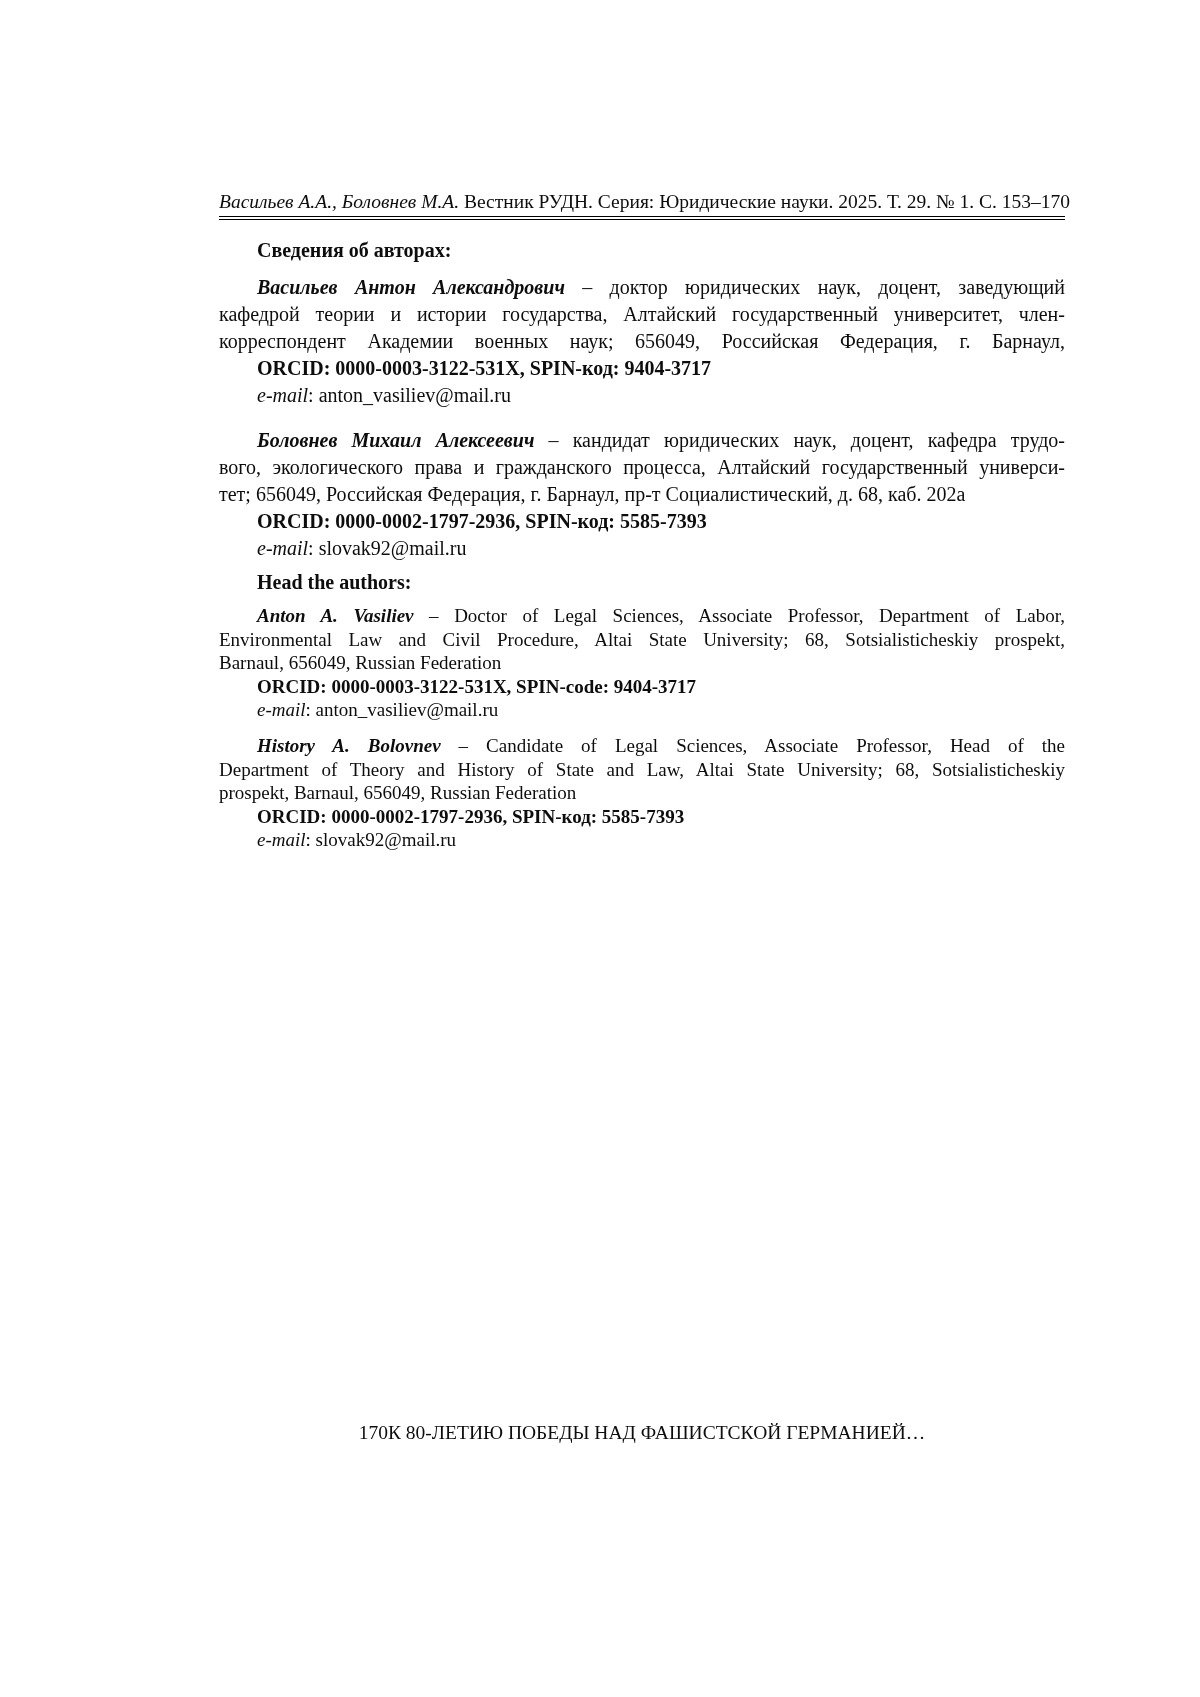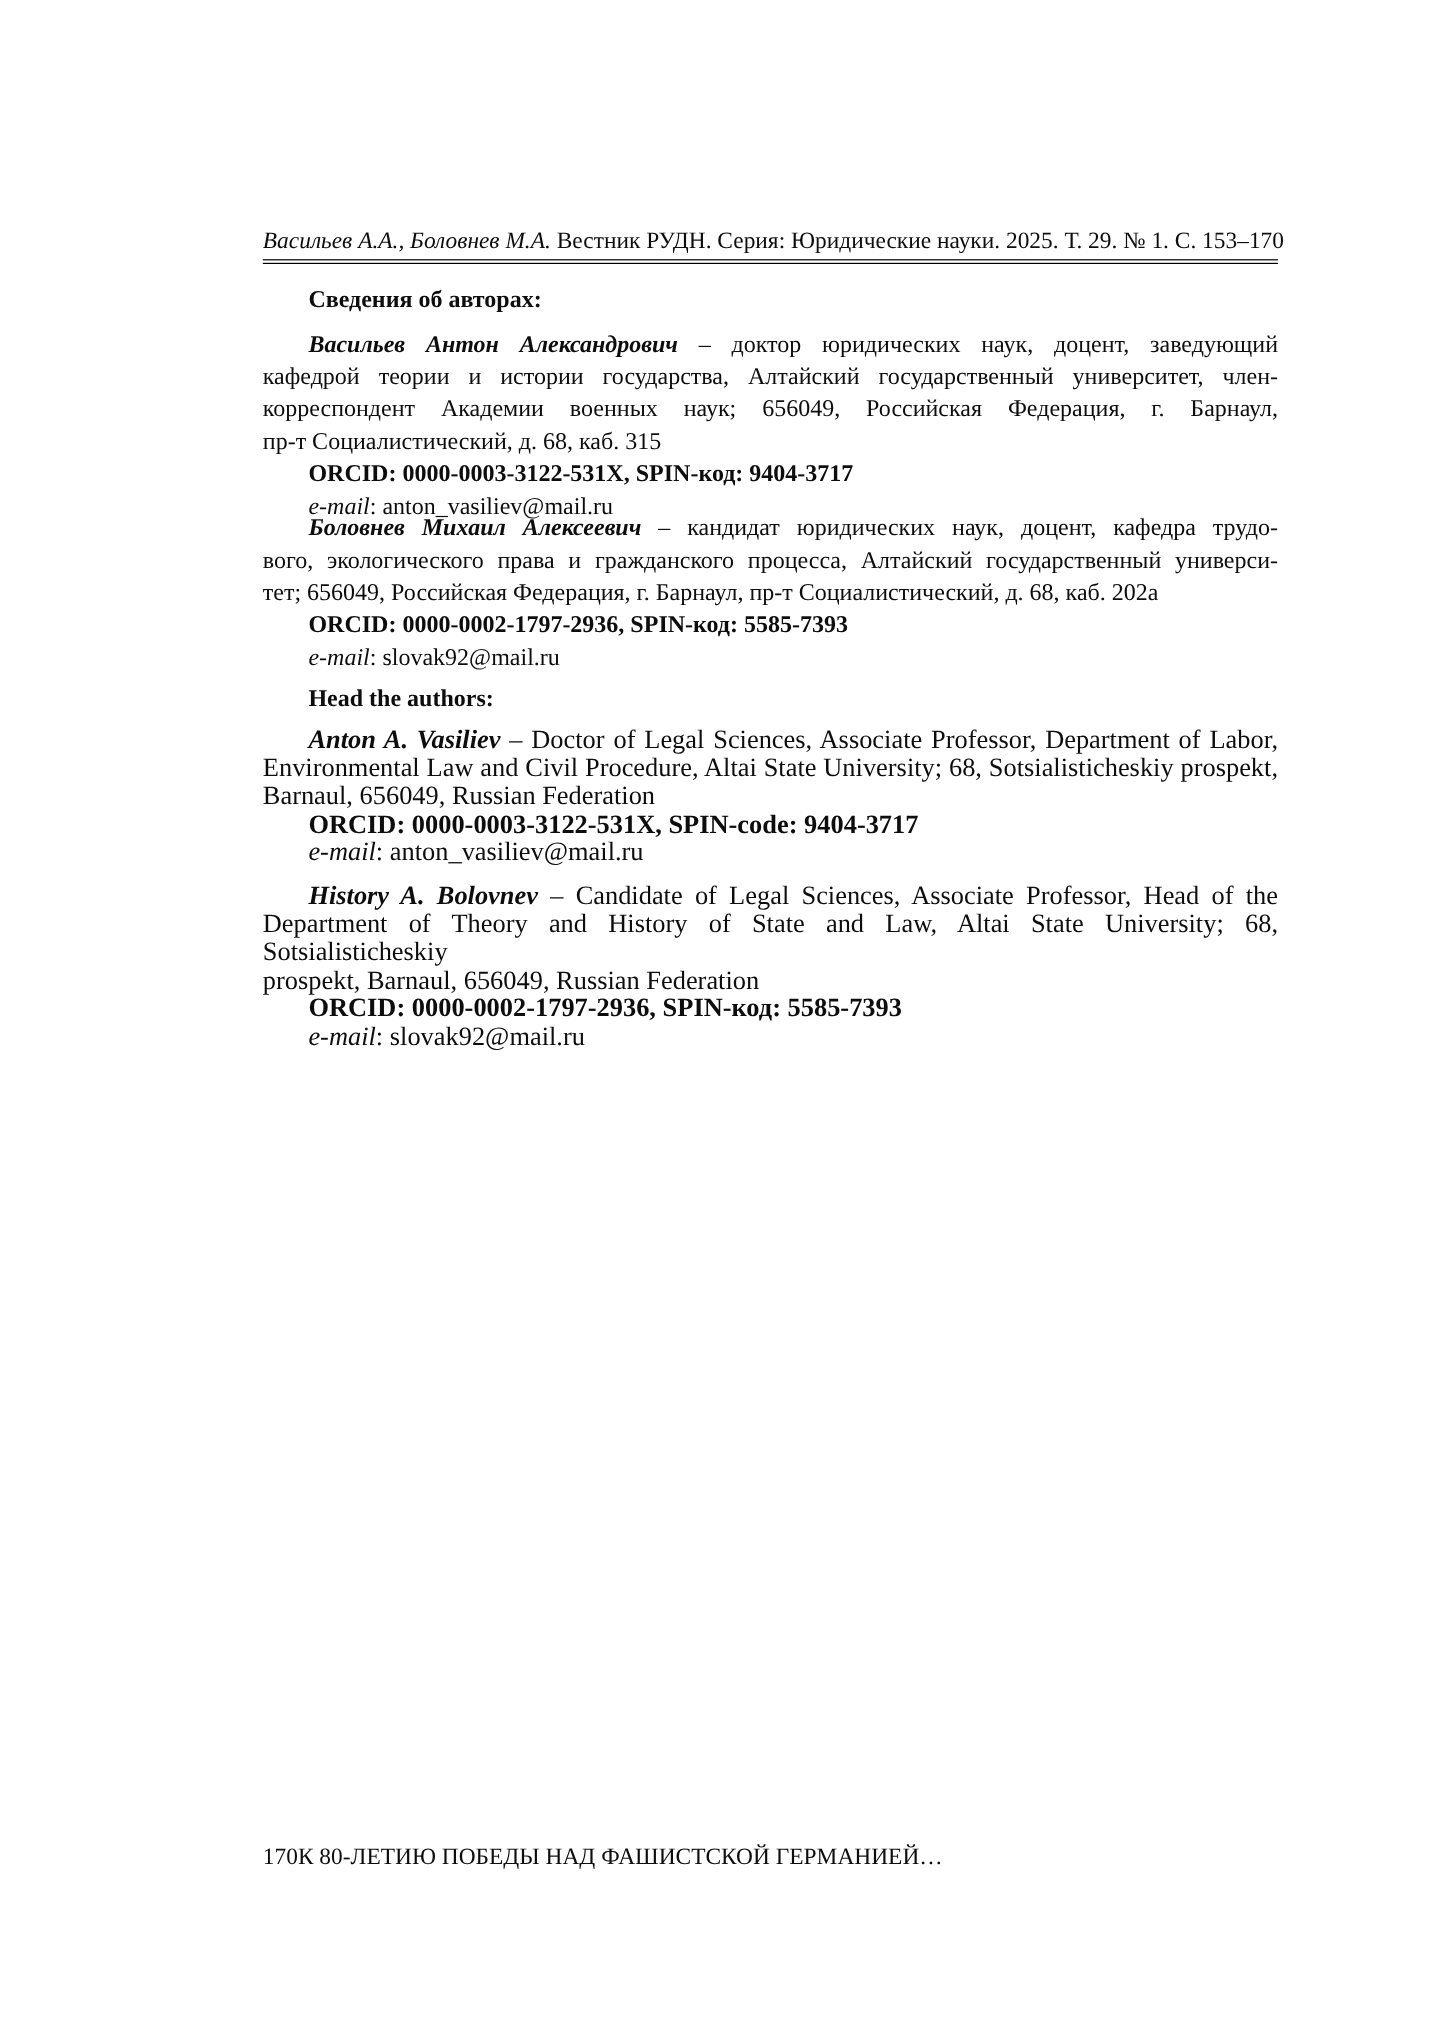--- a/index.html
+++ b/index.html
@@ -27,55 +27,54 @@
   
   .heading {
     font-weight: bold; font-size: 20px; line-height: 27px;
     text-indent: 38px;
   }
   #heading-ru { top: 237px; }
   #heading-en { top: 569px; }
 
   
   .para-ru { font-size: 20px; line-height: 27px; }
-  .para-en { font-size: 22px; line-height: 23.5px; }
+  .para-en { font-size: 19px; line-height: 23.5px; }
   #author-ru-0 { top: 274px; }
   #author-ru-1 { top: 427px; }
   #author-en-0 { top: 604px; }
   #author-en-1 { top: 734px; }
 
   .jline { text-align: justify; text-align-last: justify; }
   .first { text-indent: 38px; }
   .plain { text-align: left; }
   .indent { text-indent: 38px; }
   .name { font-weight: bold; font-style: italic; }
   .orcid { font-weight: bold; }
   .em { font-style: italic; }
 
   
   #footer {
-    top: 1535px;
+    top: 1420px;
     font-size: 19.5px; line-height: 25px;
-    display: flex; justify-content: flex-start; align-items: baseline; font-family: Liberation Serif, serif;
+    display: flex; justify-content: center; align-items: baseline; font-family: Liberation Serif, serif;
   }
 </style>
 </head>
 <body>
 
 <div class="block" id="runhead"><span class="it">Васильев А.А., Боловнев М.А.</span><span> Вестник РУДН. Серия: Юридические науки. 2025. Т. 29. № 1. С. 153–170</span></div>
 
 <div class="block" id="rule"></div>
 
 <div class="block heading" id="heading-ru">Сведения об авторах:</div>
 
 <div class="block para-ru" id="author-ru-0">
   <div class="jline first"><span class="name">Васильев Антон Александрович</span><span> – доктор юридических наук, доцент, заведующий</span></div>
   <div class="jline">кафедрой теории и истории государства, Алтайский государственный университет, член-</div>
   <div class="jline">корреспондент Академии военных наук; 656049, Российская Федерация, г. Барнаул,</div>
-  <div class="plain">пр-т Социалистический, д. 68, каб. 315</div>
   <div class="orcid indent">ORCID: 0000-0003-3122-531X, SPIN-код: 9404-3717</div>
   <div class="plain indent"><span class="em">e-mail</span><span>: anton_vasiliev@mail.ru</span></div>
 </div>
 
 <div class="block para-ru" id="author-ru-1">
   <div class="jline first"><span class="name">Боловнев Михаил Алексеевич</span><span> – кандидат юридических наук, доцент, кафедра трудо-</span></div>
   <div class="jline">вого, экологического права и гражданского процесса, Алтайский государственный универси-</div>
   <div class="plain">тет; 656049, Российская Федерация, г. Барнаул, пр-т Социалистический, д. 68, каб. 202а</div>
   <div class="orcid indent">ORCID: 0000-0002-1797-2936, SPIN-код: 5585-7393</div>
   <div class="plain indent"><span class="em">e-mail</span><span>: slovak92@mail.ru</span></div>

